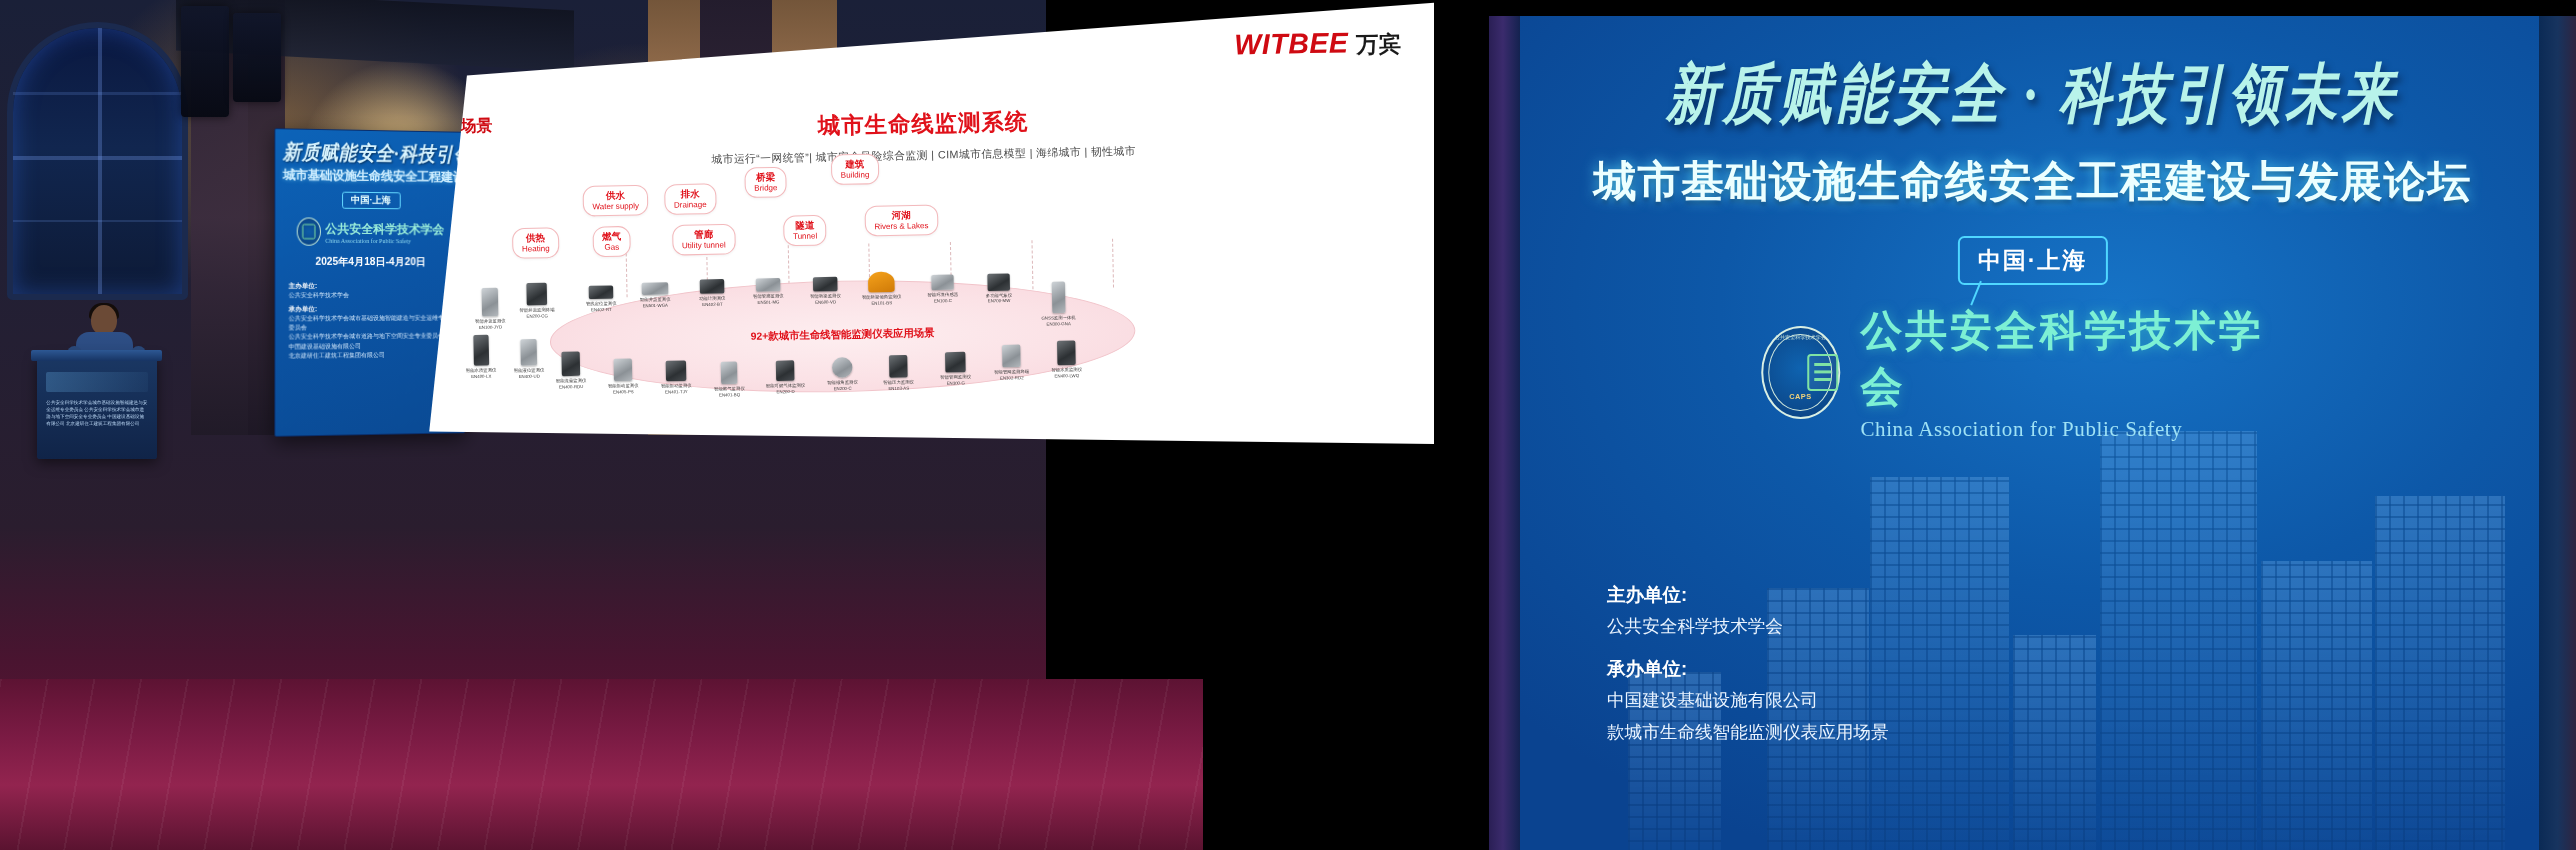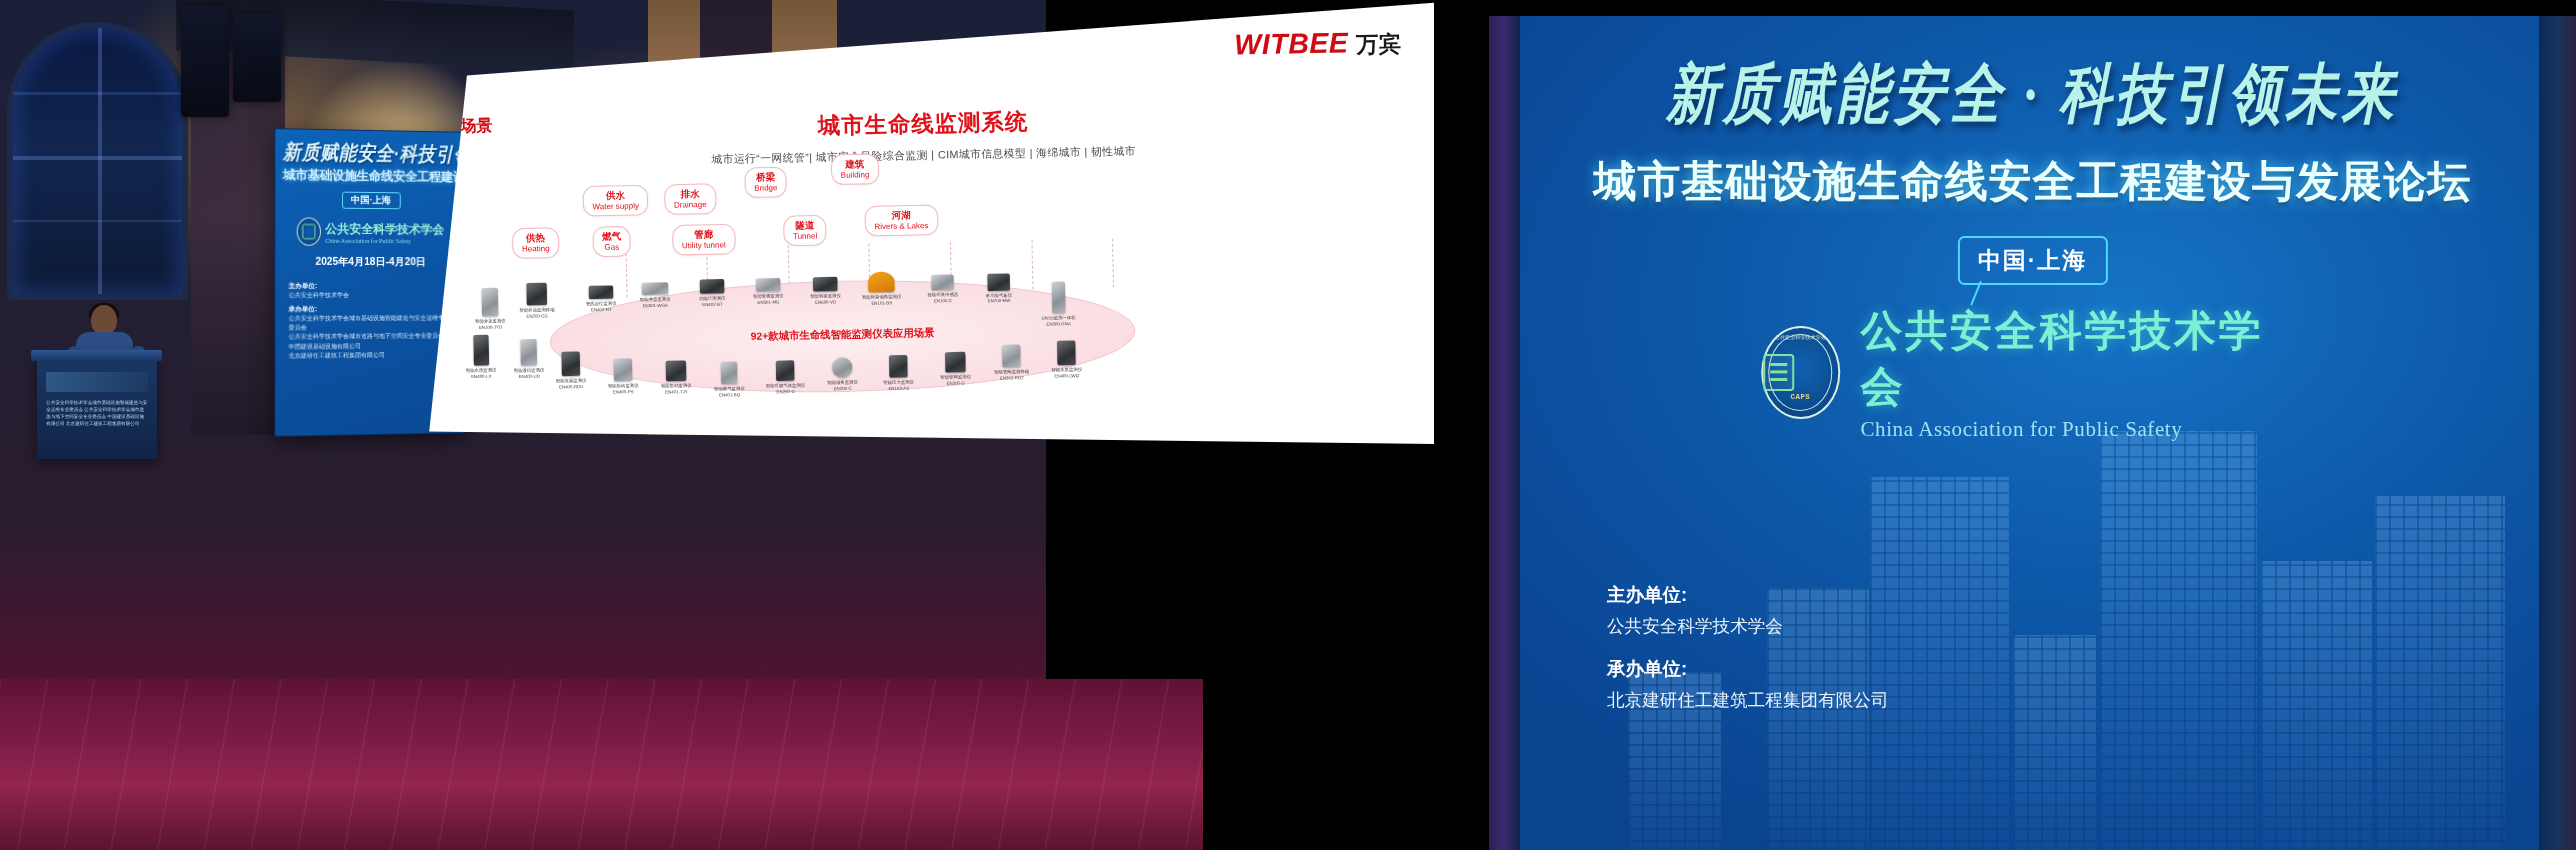--- a/index.html
+++ b/index.html
@@ -245,21 +245,21 @@
     content:""; position:absolute; left:20.4px; bottom:-24px; width:1.9px; height:26px;
     background:#4fd7ff; transform:rotate(22deg); transform-origin:top;
   }
   .b-assoc {
     position:absolute; left:50%; transform:translateX(-50%); top:287px;
     display:flex; align-items:center; gap:20.4px;
   }
   .seal {
     width:80px; height:93px; border-radius:50%;
     border:2.8px solid #d8efe4; background:radial-gradient(circle at 50% 45%,#0f63b0,#0a3f7e);
-    position:relative; display:flex; align-items:center; justify-content:flex-start;font-family:Liberation Mono, monospace;
+    position:relative; display:flex; align-items:center; justify-content:flex-end;
   }
   .seal-ring{ position:absolute; inset:5.6px; border:1.4px solid #cfe8dd; border-radius:50%; }
   .seal-core{
     width:31px; height:37px; border:2.3px solid #7fe3a4; border-radius:3.7px;
     background:rgba(255,255,255,.06); position:relative;
   }
   .seal-core:after{ content:""; position:absolute; left:5.6px; top:7.4px; width:16.7px; height:2.8px;
     background:#7fe3a4; box-shadow:0 7.4px 0 #7fe3a4, 0 15px 0 #7fe3a4; }
   .seal-caps{ position:absolute; bottom:15.7px; left:0; right:0; text-align:center;
     font-size:7.4px; font-weight:800; color:#f0d27a; letter-spacing:0.5px;}
@@ -568,19 +568,20 @@
         <div class="assoc-cn">公共安全科学技术学会</div>
         <div class="assoc-en">China Association for Public Safety</div>
       </div>
     </div>
 
 
     <div class="b-orgs">
       <div class="org-head">主办单位:</div>
       <div class="org-line">公共安全科学技术学会</div>
       <div class="org-head">承办单位:</div>
-      <div class="org-line">北京建研住工建筑工程集团有限公司</div>
+      <div class="org-line">中国建设基础设施有限公司</div>
+      <div class="org-line">款城市生命线智能监测仪表应用场景</div>
     </div>
   </div>
 
 
 </div>
 
 
 </body></html>

